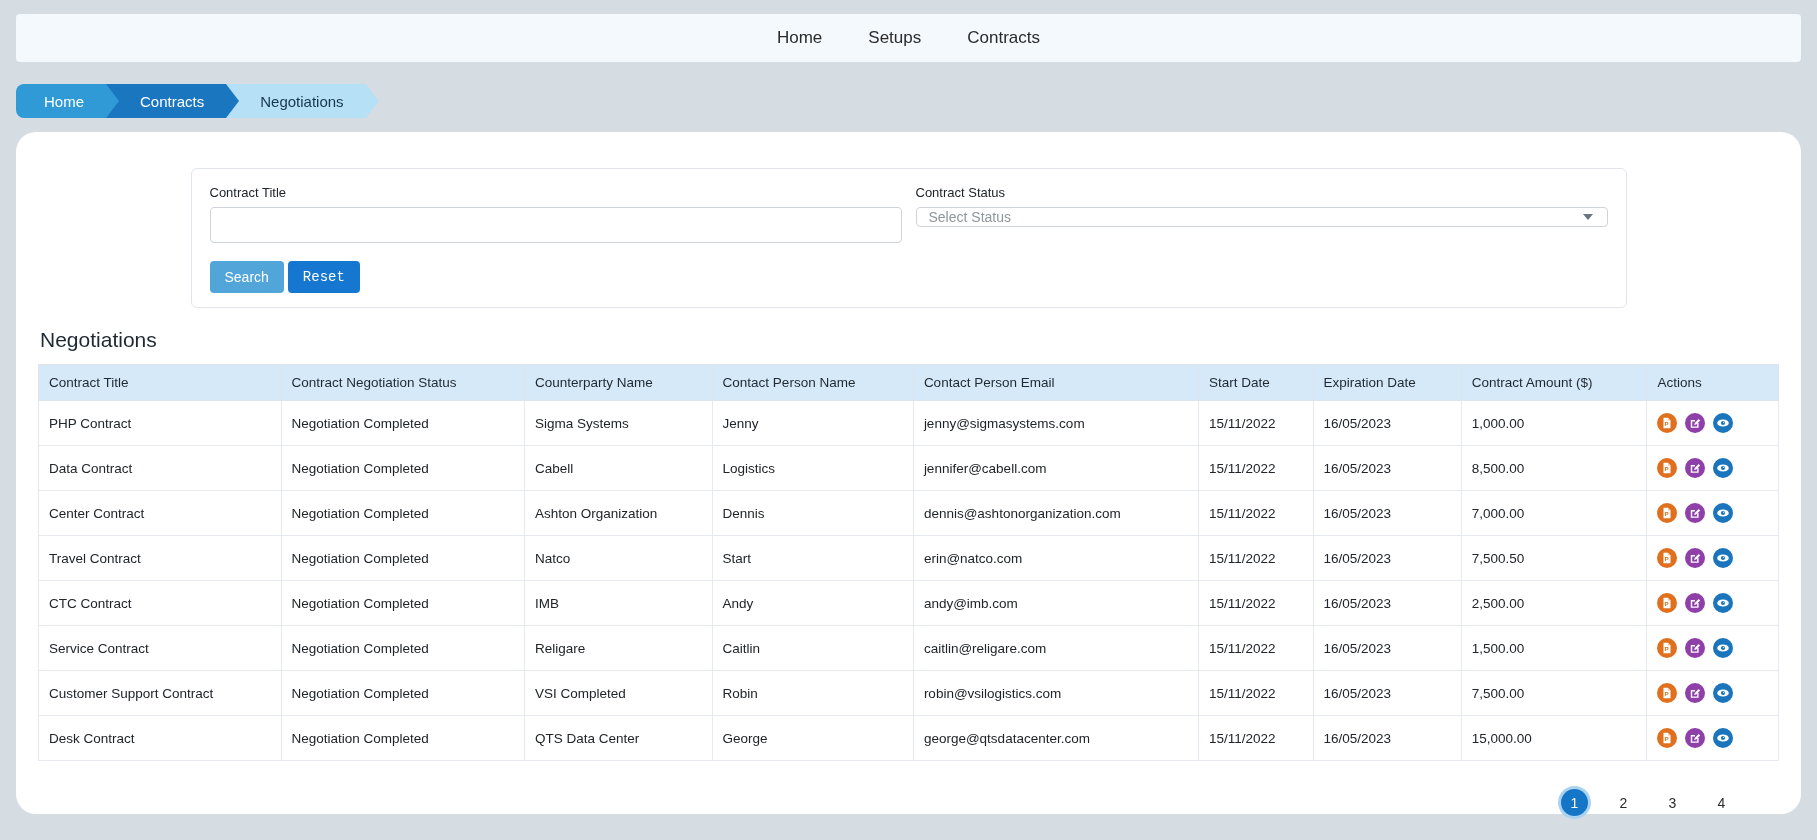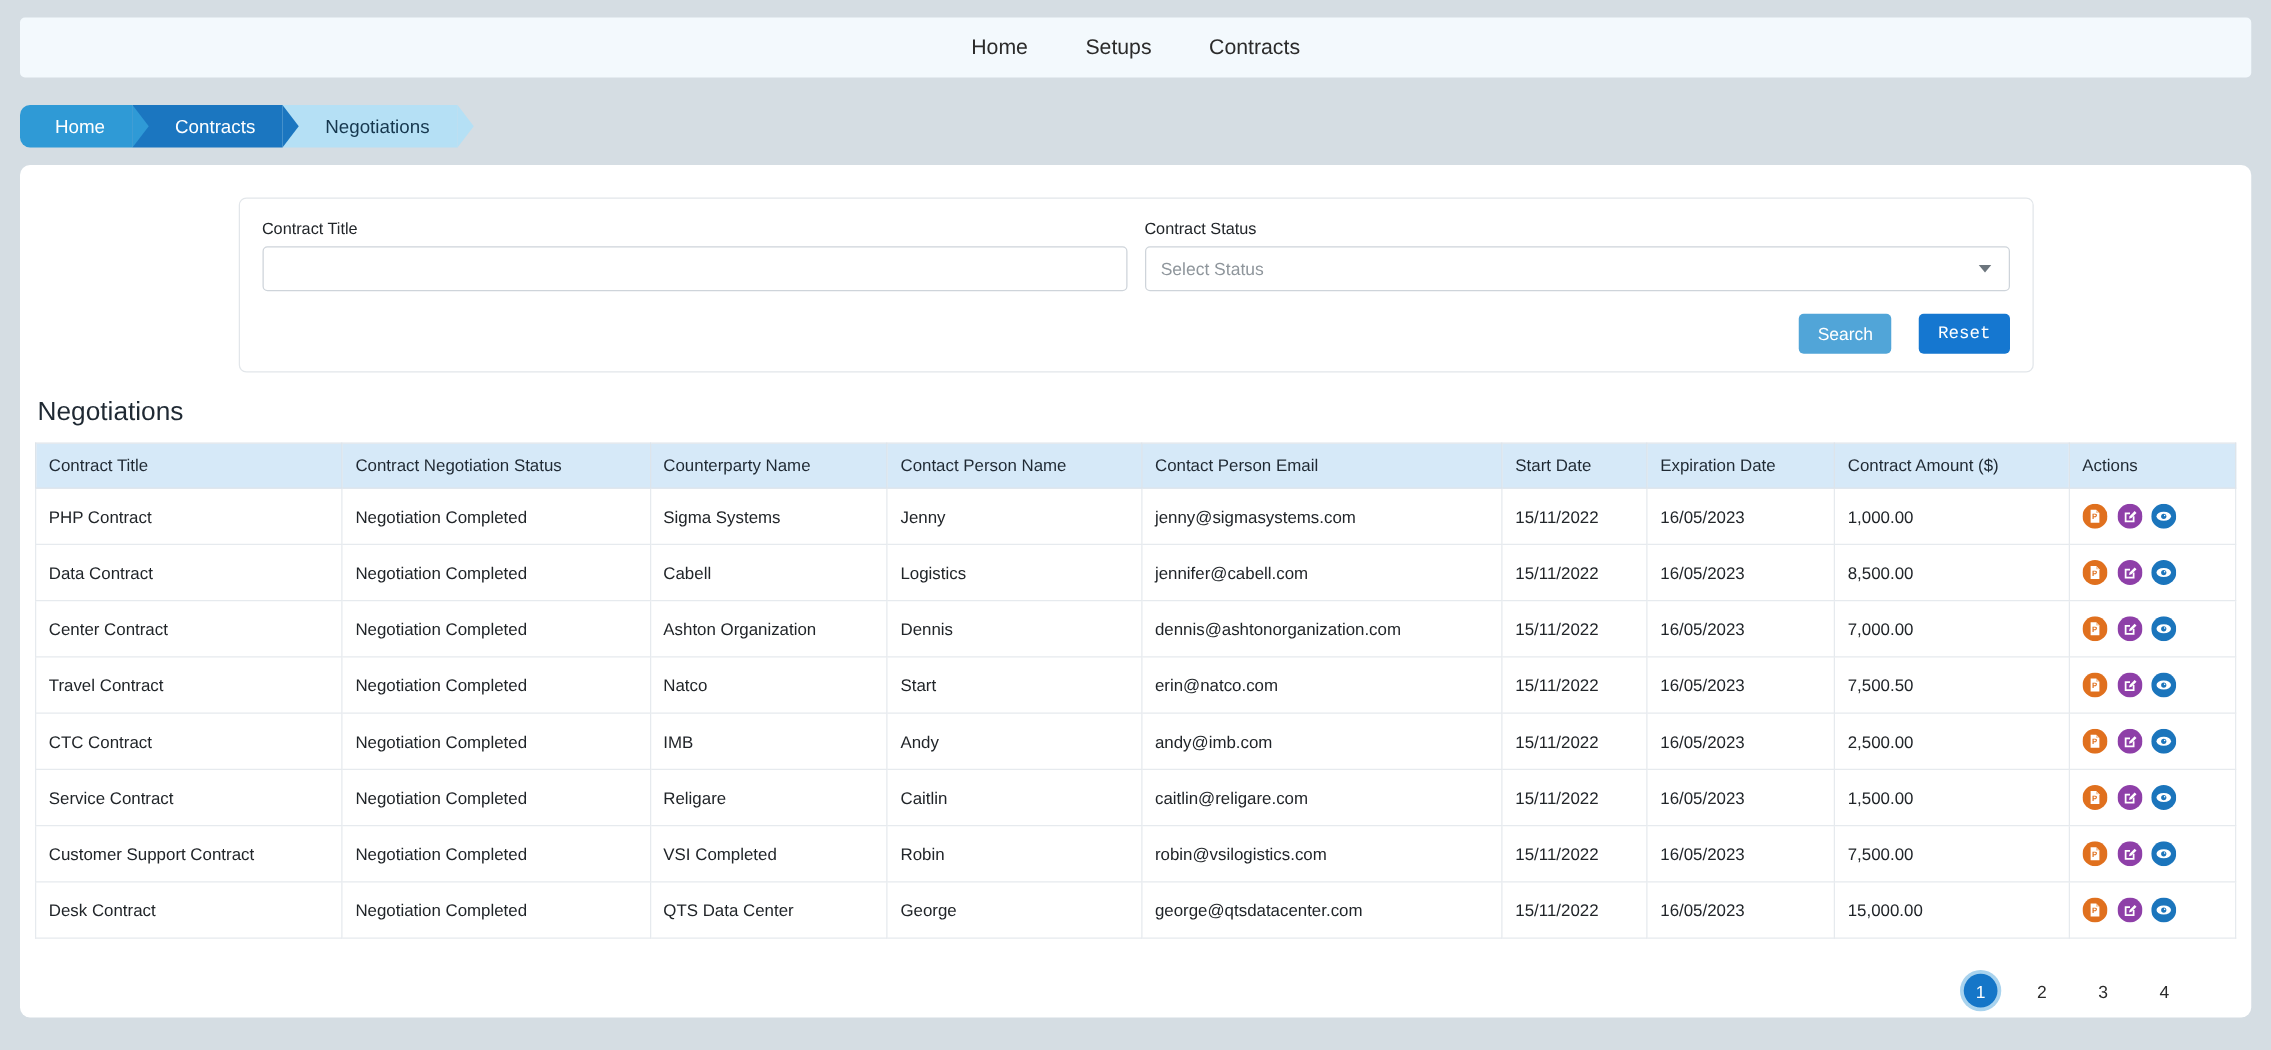--- a/index.html
+++ b/index.html
@@ -44,22 +44,22 @@
   .crumb.c0 .arrow { border-left-color:#2f9ad6; }
   .crumb.c1 { background:#1b76c0; color:#fff; z-index:2; padding-left:34px; }
   .crumb.c1 .arrow { border-left-color:#1b76c0; }
   .crumb.c2 { background:#b5e0f5; color:#16374e; z-index:1; padding-left:34px; }
   .crumb.c2 .arrow { border-left-color:#b5e0f5; }
 
   
   .card {
     margin:14px 16px 0;
     background:#fff;
-    border-radius:8px;
-    padding:12px;
+    border-radius:20px;
+    padding:22px;
     height:682px;
     position:relative;
   }
 
   
   .filter-panel {
     width:1436px;
     margin:14px auto 6px;
     border:1px solid #e2e6ea;
     border-radius:6px;
@@ -69,34 +69,34 @@
   .field { flex:1; }
   .field-label { font-size:13px; color:#212529; display:block; margin-bottom:7px; }
   .text-input {
     width:100%; height:36px;
     border:1px solid #ced4da; border-radius:4px;
     padding:0 10px; font-size:14px;
     font-family:"Liberation Sans","DejaVu Sans",sans-serif;
     outline:none;
   }
   .select-box {
-    width:100%; height:36px;
+    width:100%; height:20px;
     border:1px solid #ced4da; border-radius:4px;
     display:flex; align-items:center; justify-content:space-between;
     padding:0 14px 0 12px;
     color:#8f969c; font-size:14px;
     cursor:pointer;
   }
   .caret {
     width:0; height:0;
     border-left:5px solid transparent;
     border-right:5px solid transparent;
     border-top:6px solid #6c757d;
   }
-  .filter-buttons { display:flex; justify-content:flex-end; gap:22px; margin-top:18px; }
+  .filter-buttons { display:flex; gap:4px; margin-top:18px; }
   .btn {
     border:none; border-radius:4px;
     color:#fff; font-size:14px;
     padding:8px 15px; cursor:pointer;
     font-family:"Liberation Sans","DejaVu Sans",sans-serif;
   }
   .btn-search { background:#51a5d8; }
   .btn-reset  { background:#1577d0;font-family:Liberation Mono, monospace; }
 
   

